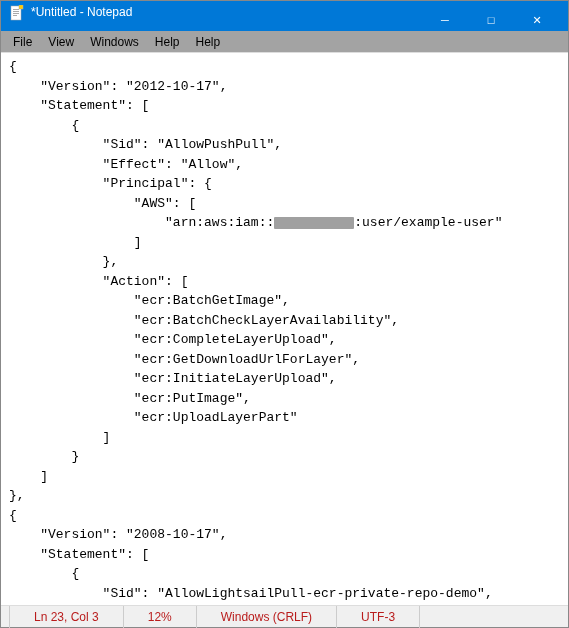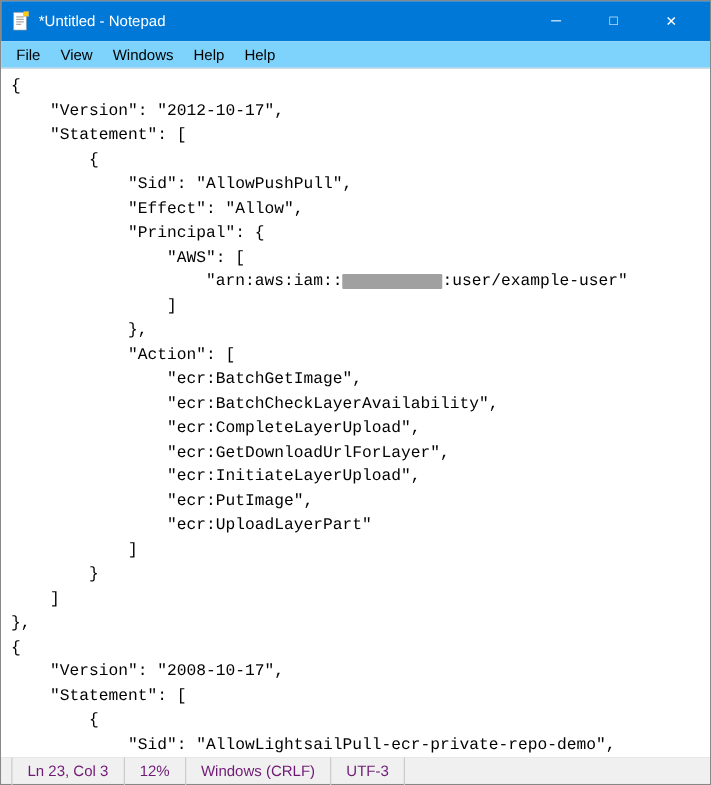--- a/index.html
+++ b/index.html
@@ -23,22 +23,21 @@
       background: #ffffff;
       display: flex;
       flex-direction: column;
       border: 1px solid #888;
     }
 
     .title-bar {
       background: #0078d7;
       height: 30px;
       display: flex;
-      align-items: center;
-      padding: 16px 8px;
+      padding: 4px 8px;
       flex-shrink: 0;
     }
 
     .title-bar-icon {
       width: 16px;
       height: 16px;
       margin-right: 6px;
       flex-shrink: 0;
     }
 
@@ -62,21 +61,21 @@
       justify-content: center;
       color: white;
       font-size: 11px;
       cursor: pointer;
       background: transparent;
       border: none;
       font-family: 'Segoe UI', Arial, sans-serif;
     }
 
     .menu-bar {
-      background: #7dd3fc;
+      background: #a3a3a3;
       height: 22px;
       display: flex;
       align-items: center;
       padding: 0 4px;
       flex-shrink: 0;
       border-bottom: 1px solid #ddd;
     }
 
     .menu-item {
       padding: 2px 8px;
@@ -113,22 +112,22 @@
       display: flex;
       align-items: center;
       padding: 0 8px;
       flex-shrink: 0;
       gap: 0;
     }
 
     .status-item {
       font-family: 'Segoe UI', Arial, sans-serif;
       font-size: 12px;
-      color: #701a75;
-      padding: 0 12px;
+      color: #b91c1c;
+      padding: 0 24px;
       border-right: 1px solid #ccc;
       height: 22px;
       display: flex;
       align-items: center;
     }
 
     .status-item:first-child {
       border-left: 1px solid #ccc;
     }
   </style>

